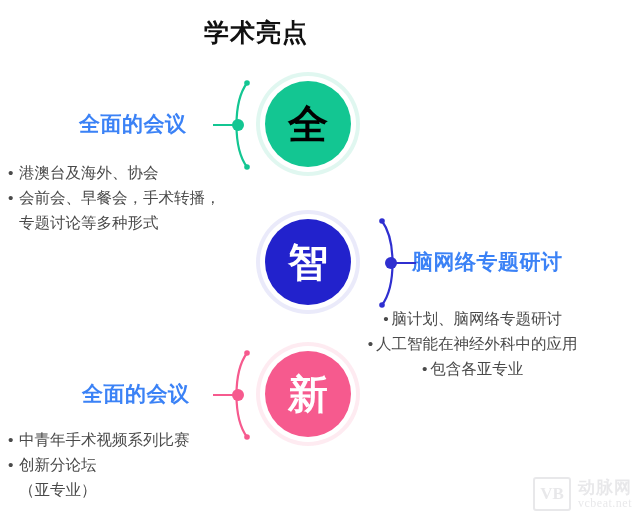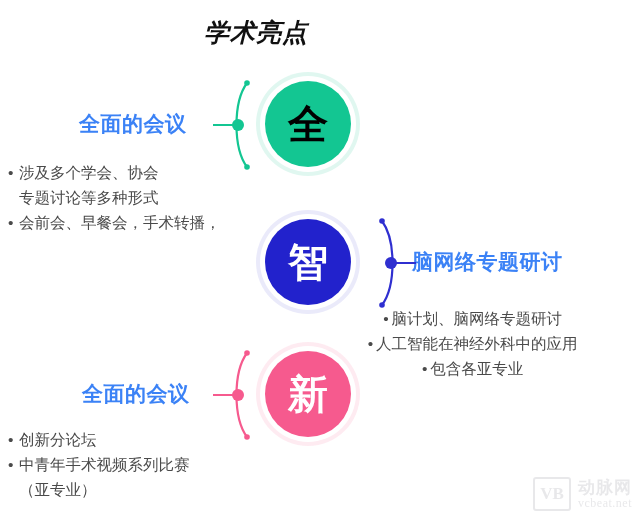--- a/index.html
+++ b/index.html
@@ -24,21 +24,20 @@
   .title {
     position: absolute;
     top: 16px;
     left: 0;
     width: 512px;
     text-align: center;
     font-size: 25px;
     font-weight: bold;
     color: #111111;
     letter-spacing: 1px;
-    font-style: italic;
   }
 
   
   .badge {
     position: absolute;
     width: 86px;
     height: 86px;
     border-radius: 50%;
     display: flex;
     align-items: center;
@@ -160,23 +159,23 @@
     <path d="M34 11 C 20 30, 20 76, 34 95" stroke="#13c692" stroke-width="2.2" fill="none" stroke-linecap="round"></path>
     <line x1="0" y1="53" x2="24" y2="53" stroke="#13c692" stroke-width="2.2" stroke-linecap="round"></line>
     <circle cx="25" cy="53" r="6" fill="#13c692"></circle>
     <circle cx="34" cy="11" r="2.8" fill="#13c692"></circle>
     <circle cx="34" cy="95" r="2.8" fill="#13c692"></circle>
   </svg>
 
   <div class="section-label" style="left:79px; top:110px;">全面的会议</div>
 
   <div class="bullets" style="left:8px; top:160px;">
-    <span class="row"><span class="dot">•</span><span>涉及多个学会、协会</span></span>
+    <span class="row"><span class="dot">•</span><span>港澳台及海外、协会</span></span>
+    <span class="row"><span class="dot">•</span><span>会前会、早餐会，手术转播，</span></span>
     <span class="row"><span class="cont"></span><span>专题讨论等多种形式</span></span>
-    <span class="row"><span class="dot">•</span><span>会前会、早餐会，手术转播，</span></span>
   </div>
 
   <div class="badge-halo" style="left:256px; top:210px; background:#2222cc18;"></div>
   <div class="badge-ring" style="left:260px; top:214px;"></div>
   <div class="badge" style="left:265px; top:219px; background:#2222cc; color:#ffffff;">
     <span>智</span>
   </div>
 
   <svg class="connector" style="left:358px; top:210px;" width="58" height="106" viewBox="0 0 58 106">
     <path d="M24 11 C 38 30, 38 76, 24 95" stroke="#2f2fd0" stroke-width="2.2" fill="none" stroke-linecap="round"></path>
@@ -204,22 +203,22 @@
     <path d="M34 11 C 20 30, 20 76, 34 95" stroke="#f65a8e" stroke-width="2.2" fill="none" stroke-linecap="round"></path>
     <line x1="0" y1="53" x2="24" y2="53" stroke="#f65a8e" stroke-width="2.2" stroke-linecap="round"></line>
     <circle cx="25" cy="53" r="6" fill="#f65a8e"></circle>
     <circle cx="34" cy="11" r="2.8" fill="#f65a8e"></circle>
     <circle cx="34" cy="95" r="2.8" fill="#f65a8e"></circle>
   </svg>
 
   <div class="section-label" style="left:82px; top:380px;">全面的会议</div>
 
   <div class="bullets" style="left:8px; top:427px;">
+    <span class="row"><span class="dot">•</span><span>中青年手术视频系列比赛</span></span>
     <span class="row"><span class="dot">•</span><span>创新分论坛</span></span>
-    <span class="row"><span class="dot">•</span><span>中青年手术视频系列比赛</span></span>
     <span class="row"><span class="cont"></span><span>（亚专业）</span></span>
   </div>
 
   <div class="watermark">
     <div class="wm-vb">VB</div>
     <div class="wm-txt">
       <span class="wm-cn">动脉网</span>
       <span class="wm-en">vcbeat.net</span>
     </div>
   </div>

